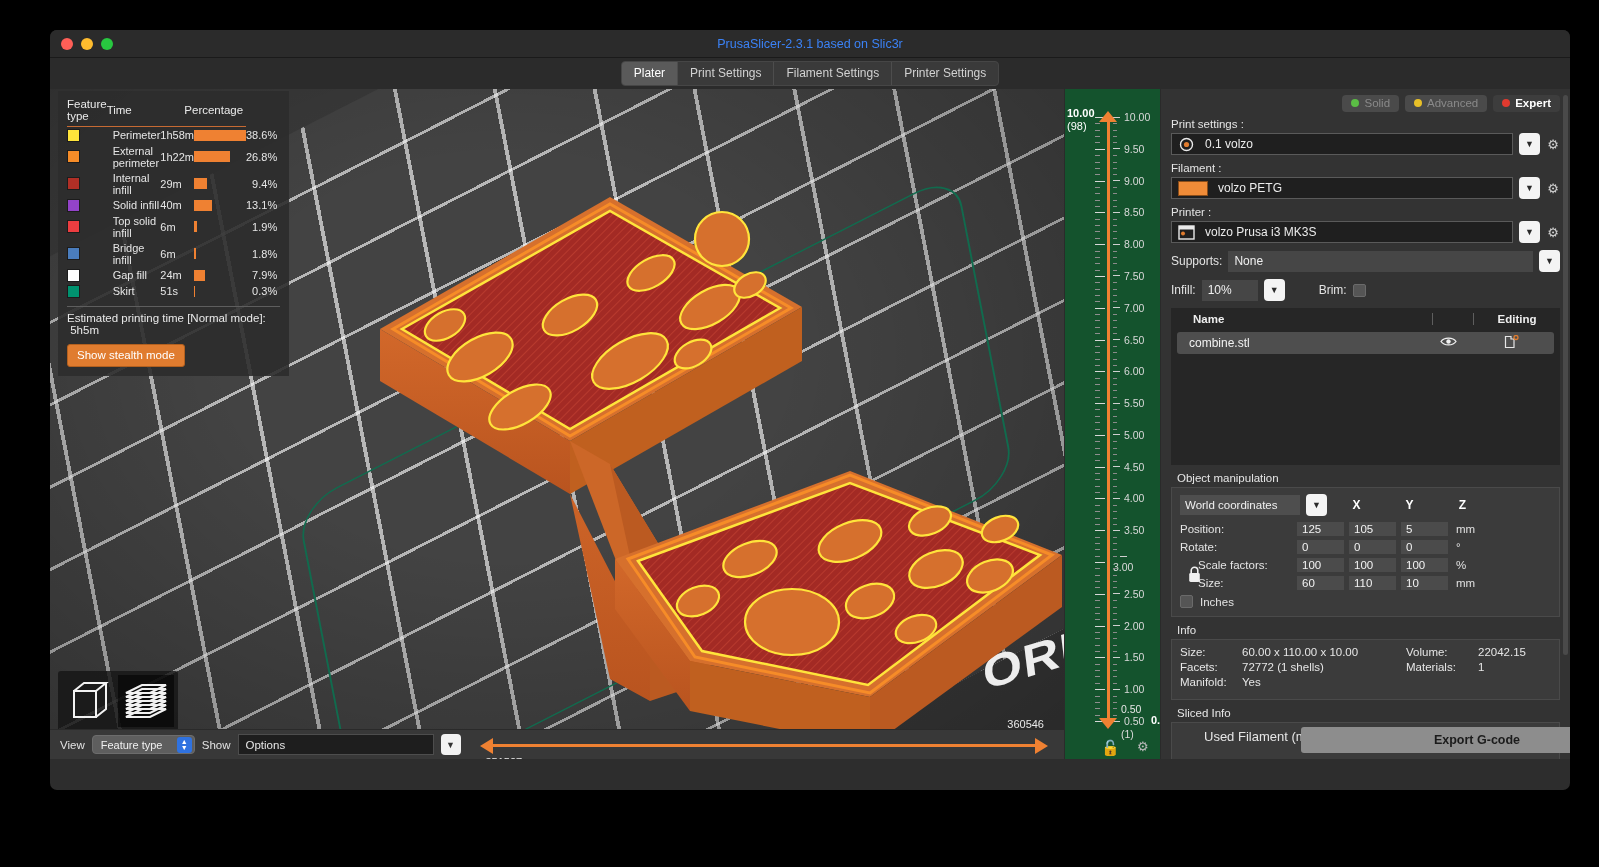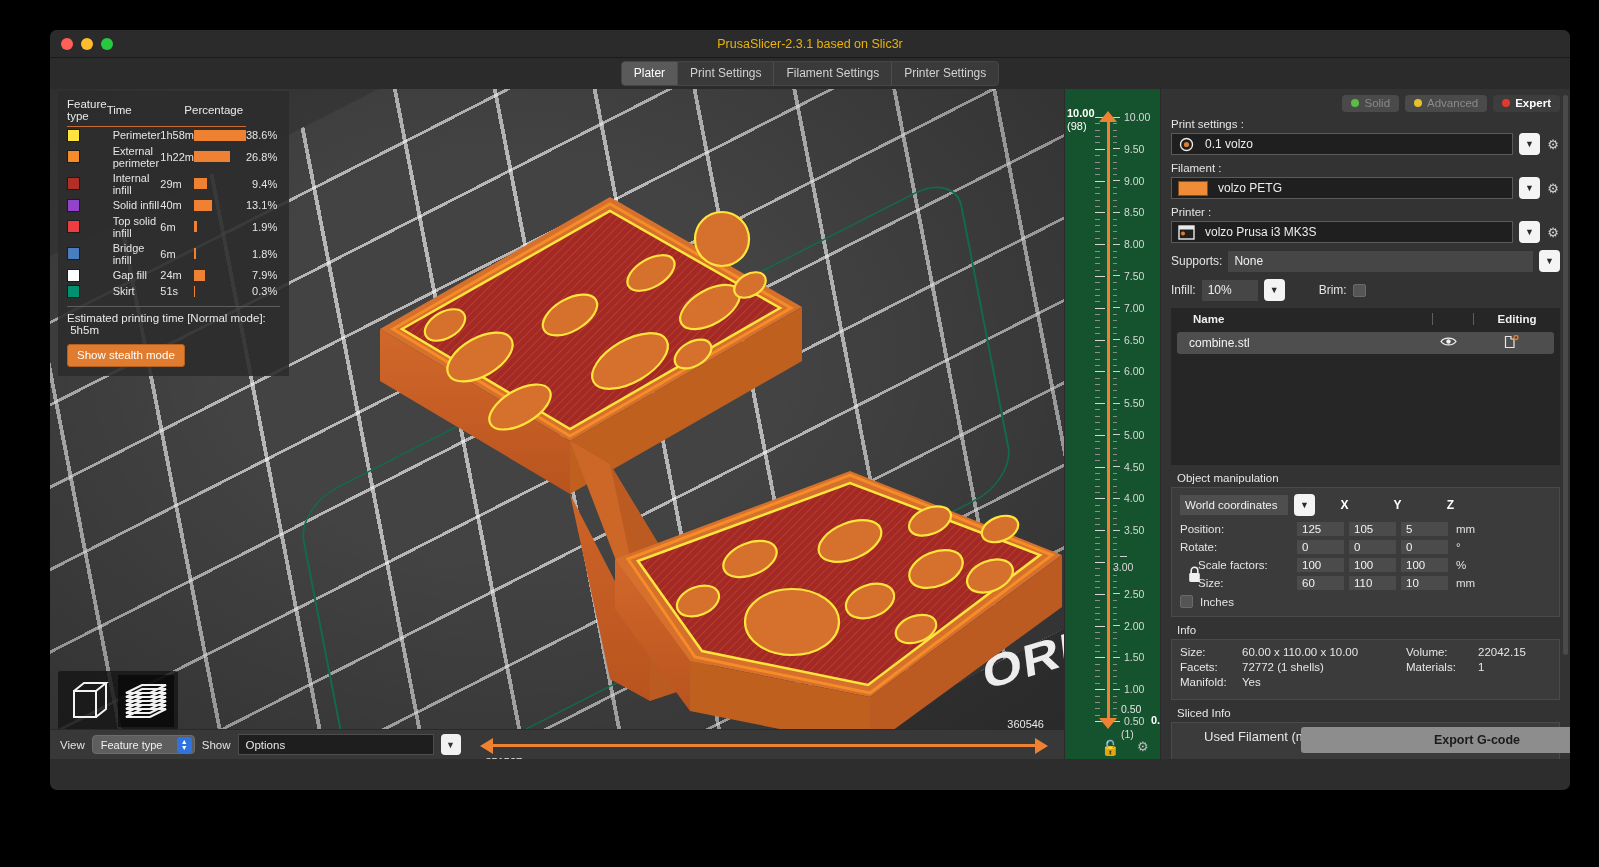--- a/index.html
+++ b/index.html
@@ -22,21 +22,21 @@
     border-bottom: 1px solid #1a1a1a;
     display: flex; align-items: center; position: relative;
   }
   .lights { display: flex; gap: 8px; padding-left: 11px; }
   .lights i { width: 12px; height: 12px; border-radius: 50%; display: block; }
   .l-red { background: #ff5f57; }
   .l-yel { background: #febc2e; }
   .l-grn { background: #28c840; }
   .title {
     position: absolute; left: 0; right: 0; text-align: center;
-    font-size: 12.5px; color: #eab308; pointer-events: none;
+    font-size: 12.5px; color: #3b82f6; pointer-events: none;
   }
   
   .tabbar {
     height: 31px; background: #2b2b2b;
     display: flex; align-items: center; justify-content: center;
   }
   .tabs { display: flex; background: #3a3a3a; border-radius: 4px; overflow: hidden;
           border: 1px solid #464646; }
   .tab {
     font-size: 12px; color: #d2d2d2;
@@ -249,21 +249,21 @@
     margin: 0 6px; height: 22px; background: #4e4e4e; border-radius: 3px;
     display:flex; align-items:center; font-size: 12px; color: #f2f2f2;
   }
   .objrow .nm { flex:1; padding-left: 12px; }
   .objrow .eye { width: 40px; text-align:center; font-size: 12px; }
   .objrow .edit { width: 86px; text-align:center; position: relative; }
   .sect-title { font-size: 11.5px; color: #e6e6e6; margin: 7px 0 3px 6px; }
   .card { background: #3b3b3b; border: 1px solid #4a4a4a; padding: 6px 8px 8px; }
   .om-top { display:flex; align-items:center; gap: 6px; margin-bottom: 6px; }
   .om-sel {
-    width: 108px; height: 20px; background:#4e4e4e; font-size: 11.5px;
+    width: 120px; height: 20px; background:#4e4e4e; font-size: 11.5px;
     color: #f0f0f0; display:flex; align-items:center; padding-left: 5px;
   }
   .axhdr { width: 47px; text-align:center; font-size: 12px; font-weight: bold; color:#fff; }
   .om-row { display:flex; align-items:center; gap: 5px; margin-bottom: 4px; }
   .om-lbl { width: 112px; font-size: 11.5px; color: #e4e4e4; }
   .om-lbl.ind { padding-left: 18px; width: 112px; }
   .om-in {
     width: 47px; height: 14px; background: #4b4b4b; font-size: 11.5px;
     color:#f2f2f2; display:flex; align-items:center; padding-left: 5px;
   }

